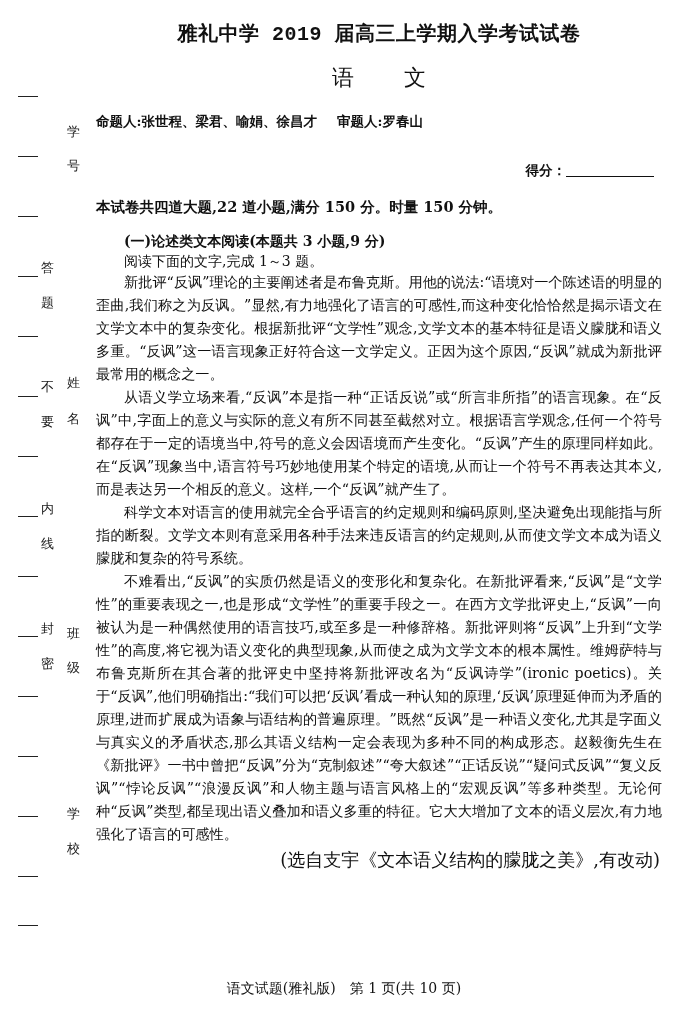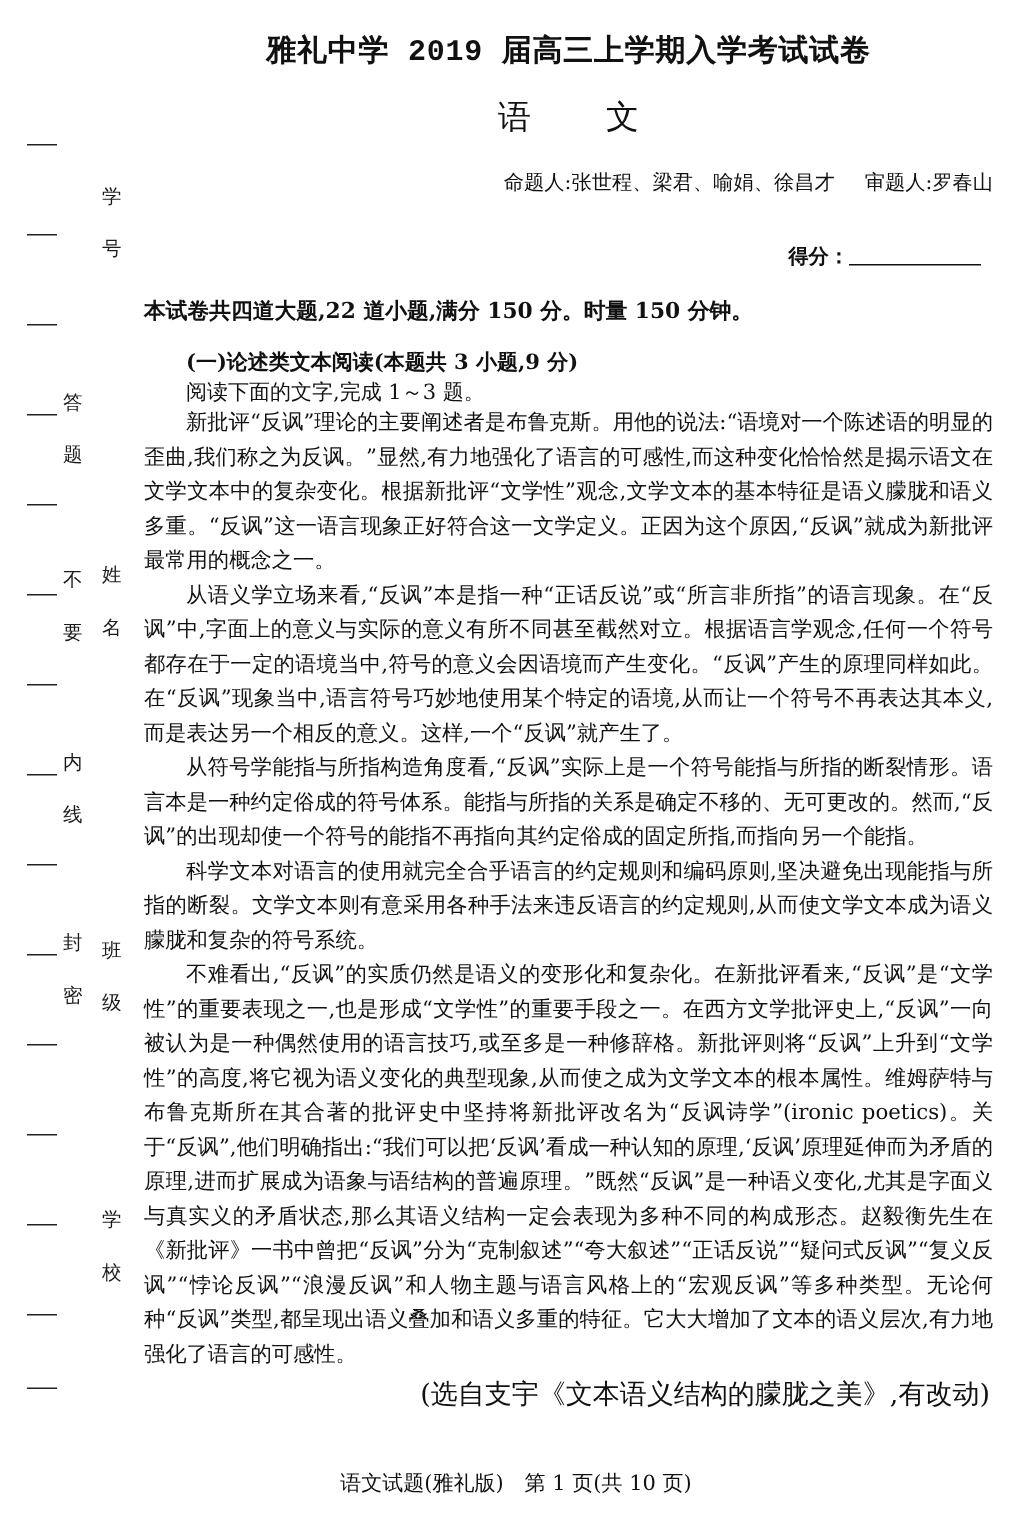--- a/index.html
+++ b/index.html
@@ -73,23 +73,23 @@
     margin: 6px 0 0 0;
   }
   .subject {
     text-align: center;
     font-size: 22px;
     font-weight: normal;
     letter-spacing: 14px;
     margin: 16px 0 0 14px;
   }
   .authors {
-    text-align: right;
+    text-align: left;
     font-size: 13.5px;
-    font-weight: normal;
+    font-weight: bold;
     margin-top: 20px;
   }
   .authors .gap { display: inline-block; width: 20px; }
 
   .score-line {
     margin-top: 31px;
     text-align: right;
     font-size: 13.5px;
     font-weight: bold;
     padding-right: 8px;
@@ -198,21 +198,20 @@
       <span>得分：</span><span class="score-underline"></span>
     </div>
 
     <div class="exam-note">本试卷共四道大题,22 道小题,满分 150 分。时量 150 分钟。</div>
 
     <div class="sub-head">(一)论述类文本阅读(本题共 3 小题,9 分)</div>
     <div class="lead">阅读下面的文字,完成 1～3 题。</div>
 
     <p class="body">新批评“反讽”理论的主要阐述者是布鲁克斯。用他的说法:“语境对一个陈述语的明显的歪曲,我们称之为反讽。”显然,有力地强化了语言的可感性,而这种变化恰恰然是揭示语文在文学文本中的复杂变化。根据新批评“文学性”观念,文学文本的基本特征是语义朦胧和语义多重。“反讽”这一语言现象正好符合这一文学定义。正因为这个原因,“反讽”就成为新批评最常用的概念之一。</p>
     <p class="body">从语义学立场来看,“反讽”本是指一种“正话反说”或“所言非所指”的语言现象。在“反讽”中,字面上的意义与实际的意义有所不同甚至截然对立。根据语言学观念,任何一个符号都存在于一定的语境当中,符号的意义会因语境而产生变化。“反讽”产生的原理同样如此。在“反讽”现象当中,语言符号巧妙地使用某个特定的语境,从而让一个符号不再表达其本义,而是表达另一个相反的意义。这样,一个“反讽”就产生了。</p>
-    <p class="body">从符号学能指与所指构造角度看,“反讽”实际上是一个符号能指与所指的断裂情形。语言本是一种约定俗成的符号体系。能指与所指的关系是确定不移的、无可更改的。然而,“反讽”的出现却使一个符号的能指不再指向其约定俗成的固定所指,而指向另一个能指。</p>
     <p class="body">科学文本对语言的使用就完全合乎语言的约定规则和编码原则,坚决避免出现能指与所指的断裂。文学文本则有意采用各种手法来违反语言的约定规则,从而使文学文本成为语义朦胧和复杂的符号系统。</p>
     <p class="body">不难看出,“反讽”的实质仍然是语义的变形化和复杂化。在新批评看来,“反讽”是“文学性”的重要表现之一,也是形成“文学性”的重要手段之一。在西方文学批评史上,“反讽”一向被认为是一种偶然使用的语言技巧,或至多是一种修辞格。新批评则将“反讽”上升到“文学性”的高度,将它视为语义变化的典型现象,从而使之成为文学文本的根本属性。维姆萨特与布鲁克斯所在其合著的批评史中坚持将新批评改名为“反讽诗学”(ironic poetics)。关于“反讽”,他们明确指出:“我们可以把‘反讽’看成一种认知的原理,‘反讽’原理延伸而为矛盾的原理,进而扩展成为语象与语结构的普遍原理。”既然“反讽”是一种语义变化,尤其是字面义与真实义的矛盾状态,那么其语义结构一定会表现为多种不同的构成形态。赵毅衡先生在《新批评》一书中曾把“反讽”分为“克制叙述”“夸大叙述”“正话反说”“疑问式反讽”“复义反讽”“悖论反讽”“浪漫反讽”和人物主题与语言风格上的“宏观反讽”等多种类型。无论何种“反讽”类型,都呈现出语义叠加和语义多重的特征。它大大增加了文本的语义层次,有力地强化了语言的可感性。</p>
 
     <div class="attrib">(选自支宇《文本语义结构的朦胧之美》,有改动)</div>
   </div>
 
   <div class="footer">语文试题(雅礼版)　第 1 页(共 10 页)</div>
 </div>
 
 </body></html>

